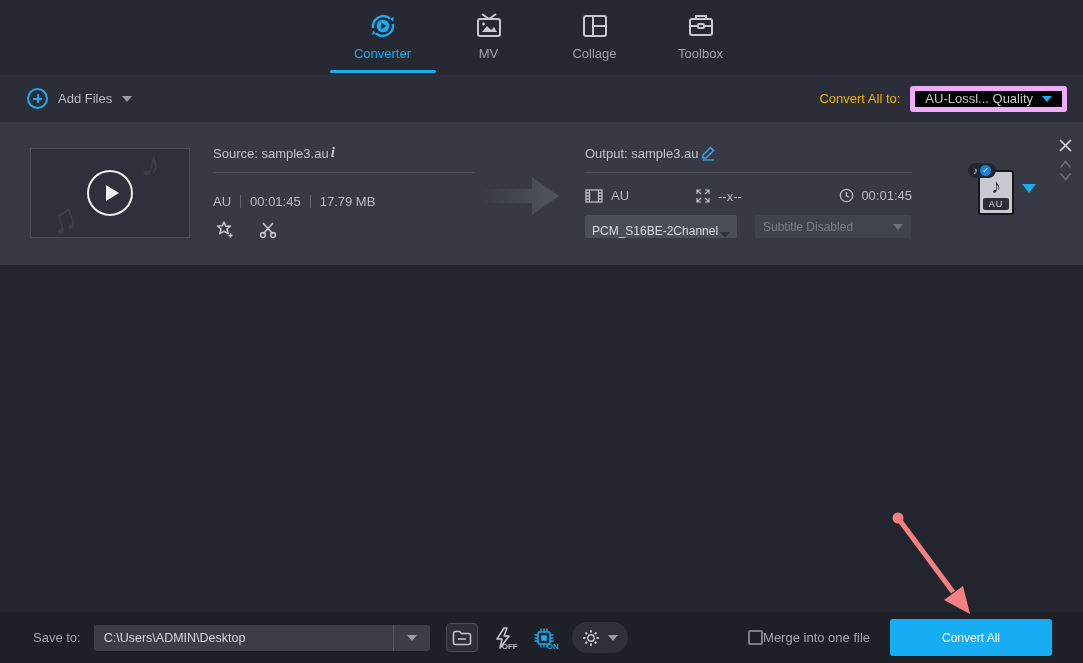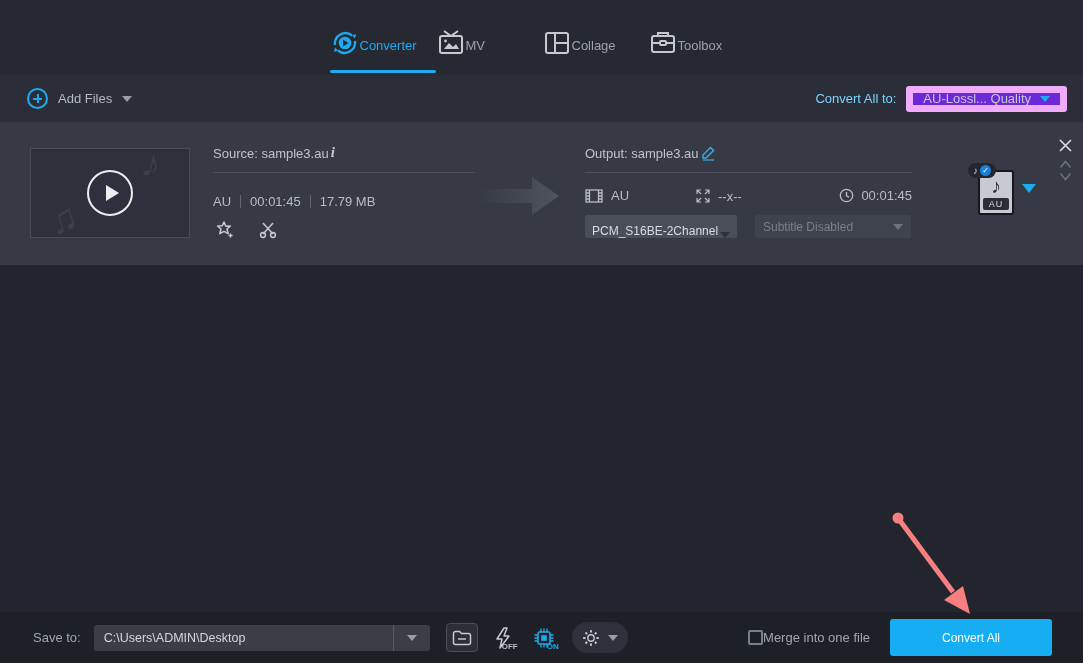--- a/index.html
+++ b/index.html
@@ -1,21 +1,21 @@
 <!DOCTYPE html>
 <html><head>
 <meta charset="utf-8">
 <style>
   * { margin:0; padding:0; box-sizing:border-box; }
   html,body { width:1083px; height:663px; overflow:hidden; }
   body { font-family:"Liberation Sans", sans-serif; background:#23252e; position:relative; color:#c2c5cb; }
 
   
   .header { height:75px; background:#262932; display:flex; justify-content:center; align-items:flex-end; }
-  .tab { width:106px; height:75px; position:relative; display:flex; flex-direction:row; align-items:center; justify-content:flex-start; padding-top:11px; cursor:pointer; }
+  .tab { width:106px; height:75px; position:relative; display:flex; flex-direction:column; align-items:center; justify-content:flex-start; padding-top:11px; cursor:pointer; }
   .tab .ticon { height:30px; display:flex; align-items:center; justify-content:center; }
   .tab .tlabel { font-size:13px; color:#9ea1a9; margin-top:5px; }
   .tab.active .tlabel { color:#1babf0; }
   .tab.active::after { content:""; position:absolute; left:0; right:0; bottom:2px; height:3px; border-radius:2px; background:#1babf0; }
 
   
   .toolbar { height:47px; background:#2b2e38; position:relative; display:flex; align-items:center; }
   .addfiles { position:absolute; left:27px; display:flex; align-items:center; gap:10px; cursor:pointer; }
   .plus-circle { width:21px; height:21px; border:2px solid #1babf0; border-radius:50%; position:relative; }
   .plus-circle::before, .plus-circle::after { content:""; position:absolute; background:#1babf0; }
@@ -25,22 +25,22 @@
   .caret { width:0; height:0; border-left:5px solid transparent; border-right:5px solid transparent; border-top:6px solid #9a9da5; display:inline-block; }
   .caret.blue { border-top-color:#1babf0; }
   .caret.dark { border-top-color:#2e313a; }
   .caret.dim { border-top-color:#6f737d; }
 
   .center-tabs { position:absolute; left:50%; transform:translateX(-50%); display:flex; align-items:center; gap:26px; }
   .pill { background:#20232b; border-radius:13px; padding:5px 18px; font-size:13px; color:#e3e5e9; cursor:pointer; }
   .plain-tab { font-size:13px; color:#9a9da5; cursor:pointer; }
 
   .convert-to { position:absolute; right:16px; display:flex; align-items:center; gap:10px; }
-  .convert-to .ct-label { font-size:13px; color:#7dd3fc; }
-  .fmt-select { background:#6d28d9; border:7px solid #f0abfc; border-radius:3px; height:26px; display:flex; align-items:center; gap:9px; padding:0 10px; font-size:13px; color:#c6c9cf; cursor:pointer; }
+  .convert-to .ct-label { font-size:13px; color:#eab308; }
+  .fmt-select { background:#000000; border:5px solid #f0abfc; border-radius:3px; height:26px; display:flex; align-items:center; gap:9px; padding:0 10px; font-size:13px; color:#c6c9cf; cursor:pointer; }
 
   
   .filerow { height:143px; background:#373a44; position:relative; }
   .thumb { position:absolute; left:30px; top:26px; width:160px; height:90px; background:#2e313b; border:1px solid #4a4d56; display:flex; align-items:center; justify-content:center; cursor:pointer; }
   .note-ghost { position:absolute; color:rgba(255,255,255,0.07); font-size:38px; }
   .ng1 { left:18px; bottom:-4px; transform:rotate(-18deg); }
   .ng2 { right:28px; top:-6px; transform:rotate(14deg); }
   .play-btn { width:46px; height:46px; border:2px solid #eceef0; border-radius:50%; display:flex; align-items:center; justify-content:center; }
   .play-tri { width:0; height:0; border-top:8px solid transparent; border-bottom:8px solid transparent; border-left:13px solid #eceef0; margin-left:4px; }
 

